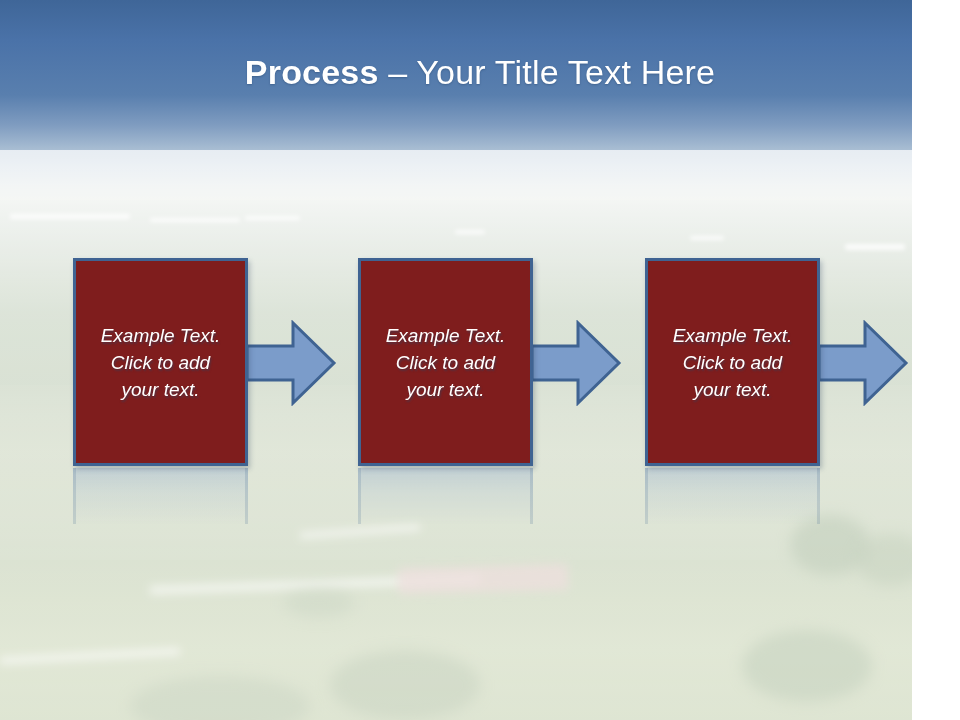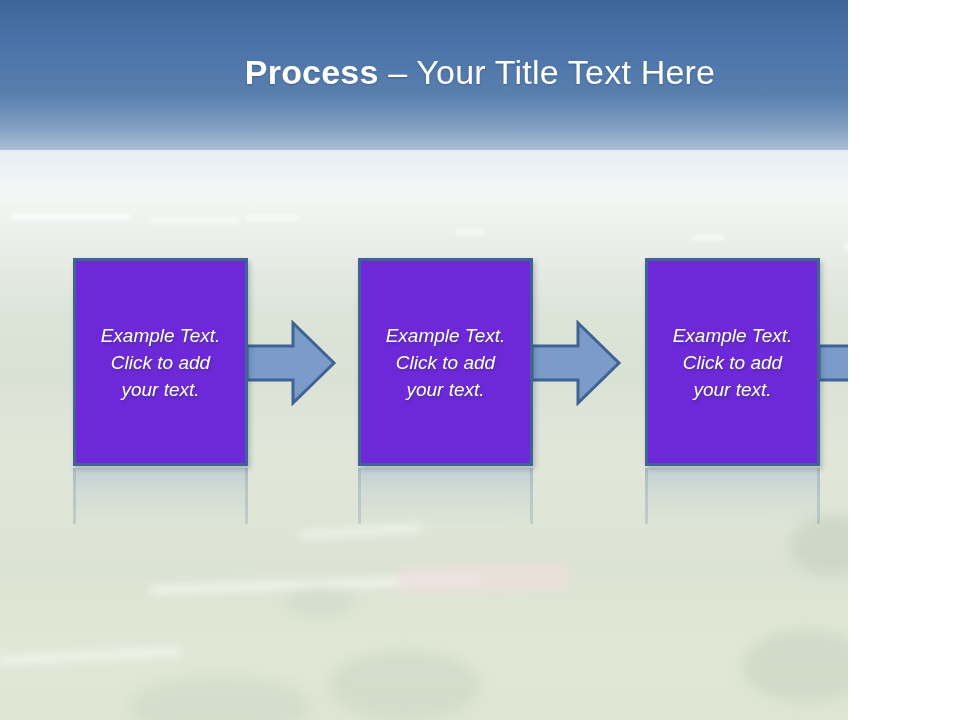--- a/index.html
+++ b/index.html
@@ -7,21 +7,21 @@
     margin: 0;
     padding: 0;
     background: #ffffff;
   }
   body {
     font-family: "Liberation Sans", sans-serif;
   }
 
   #slide {
     position: relative;
-    width: 848px;
+    width: 912px;
     height: 720px;
     overflow: hidden;
     background: #cfd8d0;
   }
 
   
   .bg-layer {
     position: absolute;
     left: 0;
     top: 0;
@@ -165,21 +165,21 @@
     width: 175px;
     height: 208px;
   }
   .step-box {
     position: absolute;
     left: 0;
     top: 0;
     width: 100%;
     height: 100%;
     box-sizing: border-box;
-    background: #6d28d9;
+    background: #7f1d1d;
     border: 3px solid #3f6392;
     display: flex;
     align-items: center;
     justify-content: center;
     box-shadow: 2px 3px 5px rgba(40,60,90,0.28);
   }
   .step-text {
     color: #ffffff;
     font-style: italic;
     font-size: 19px;

